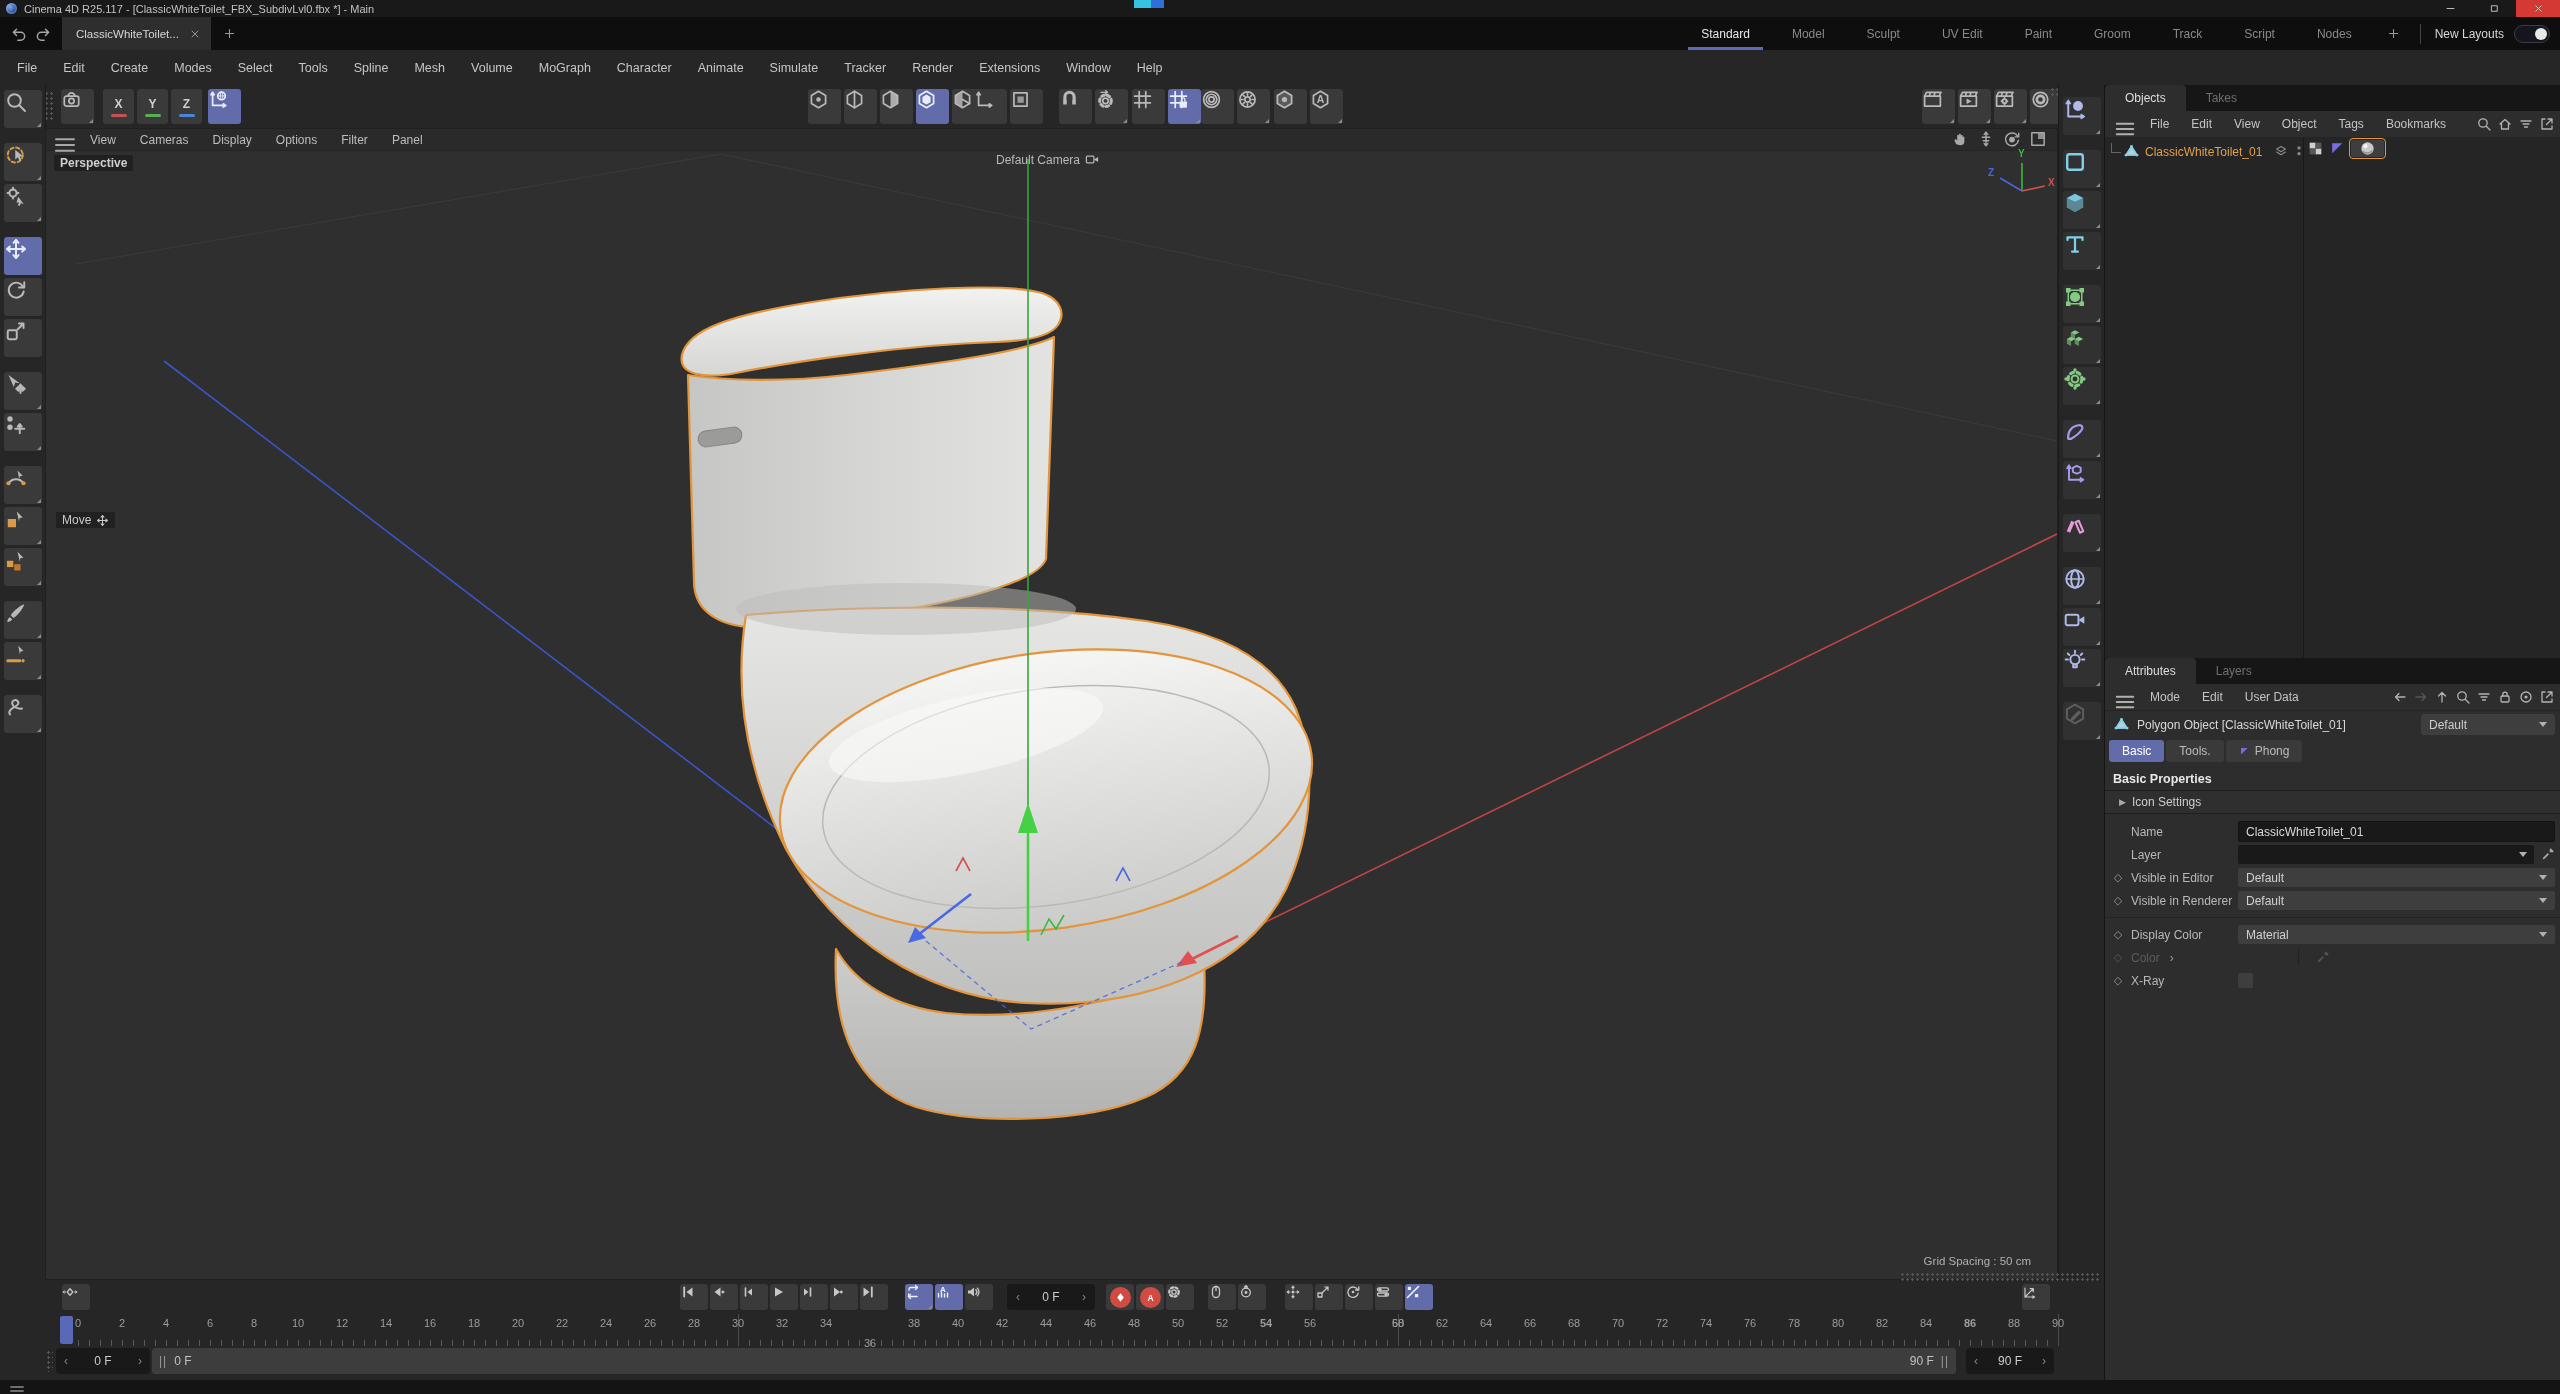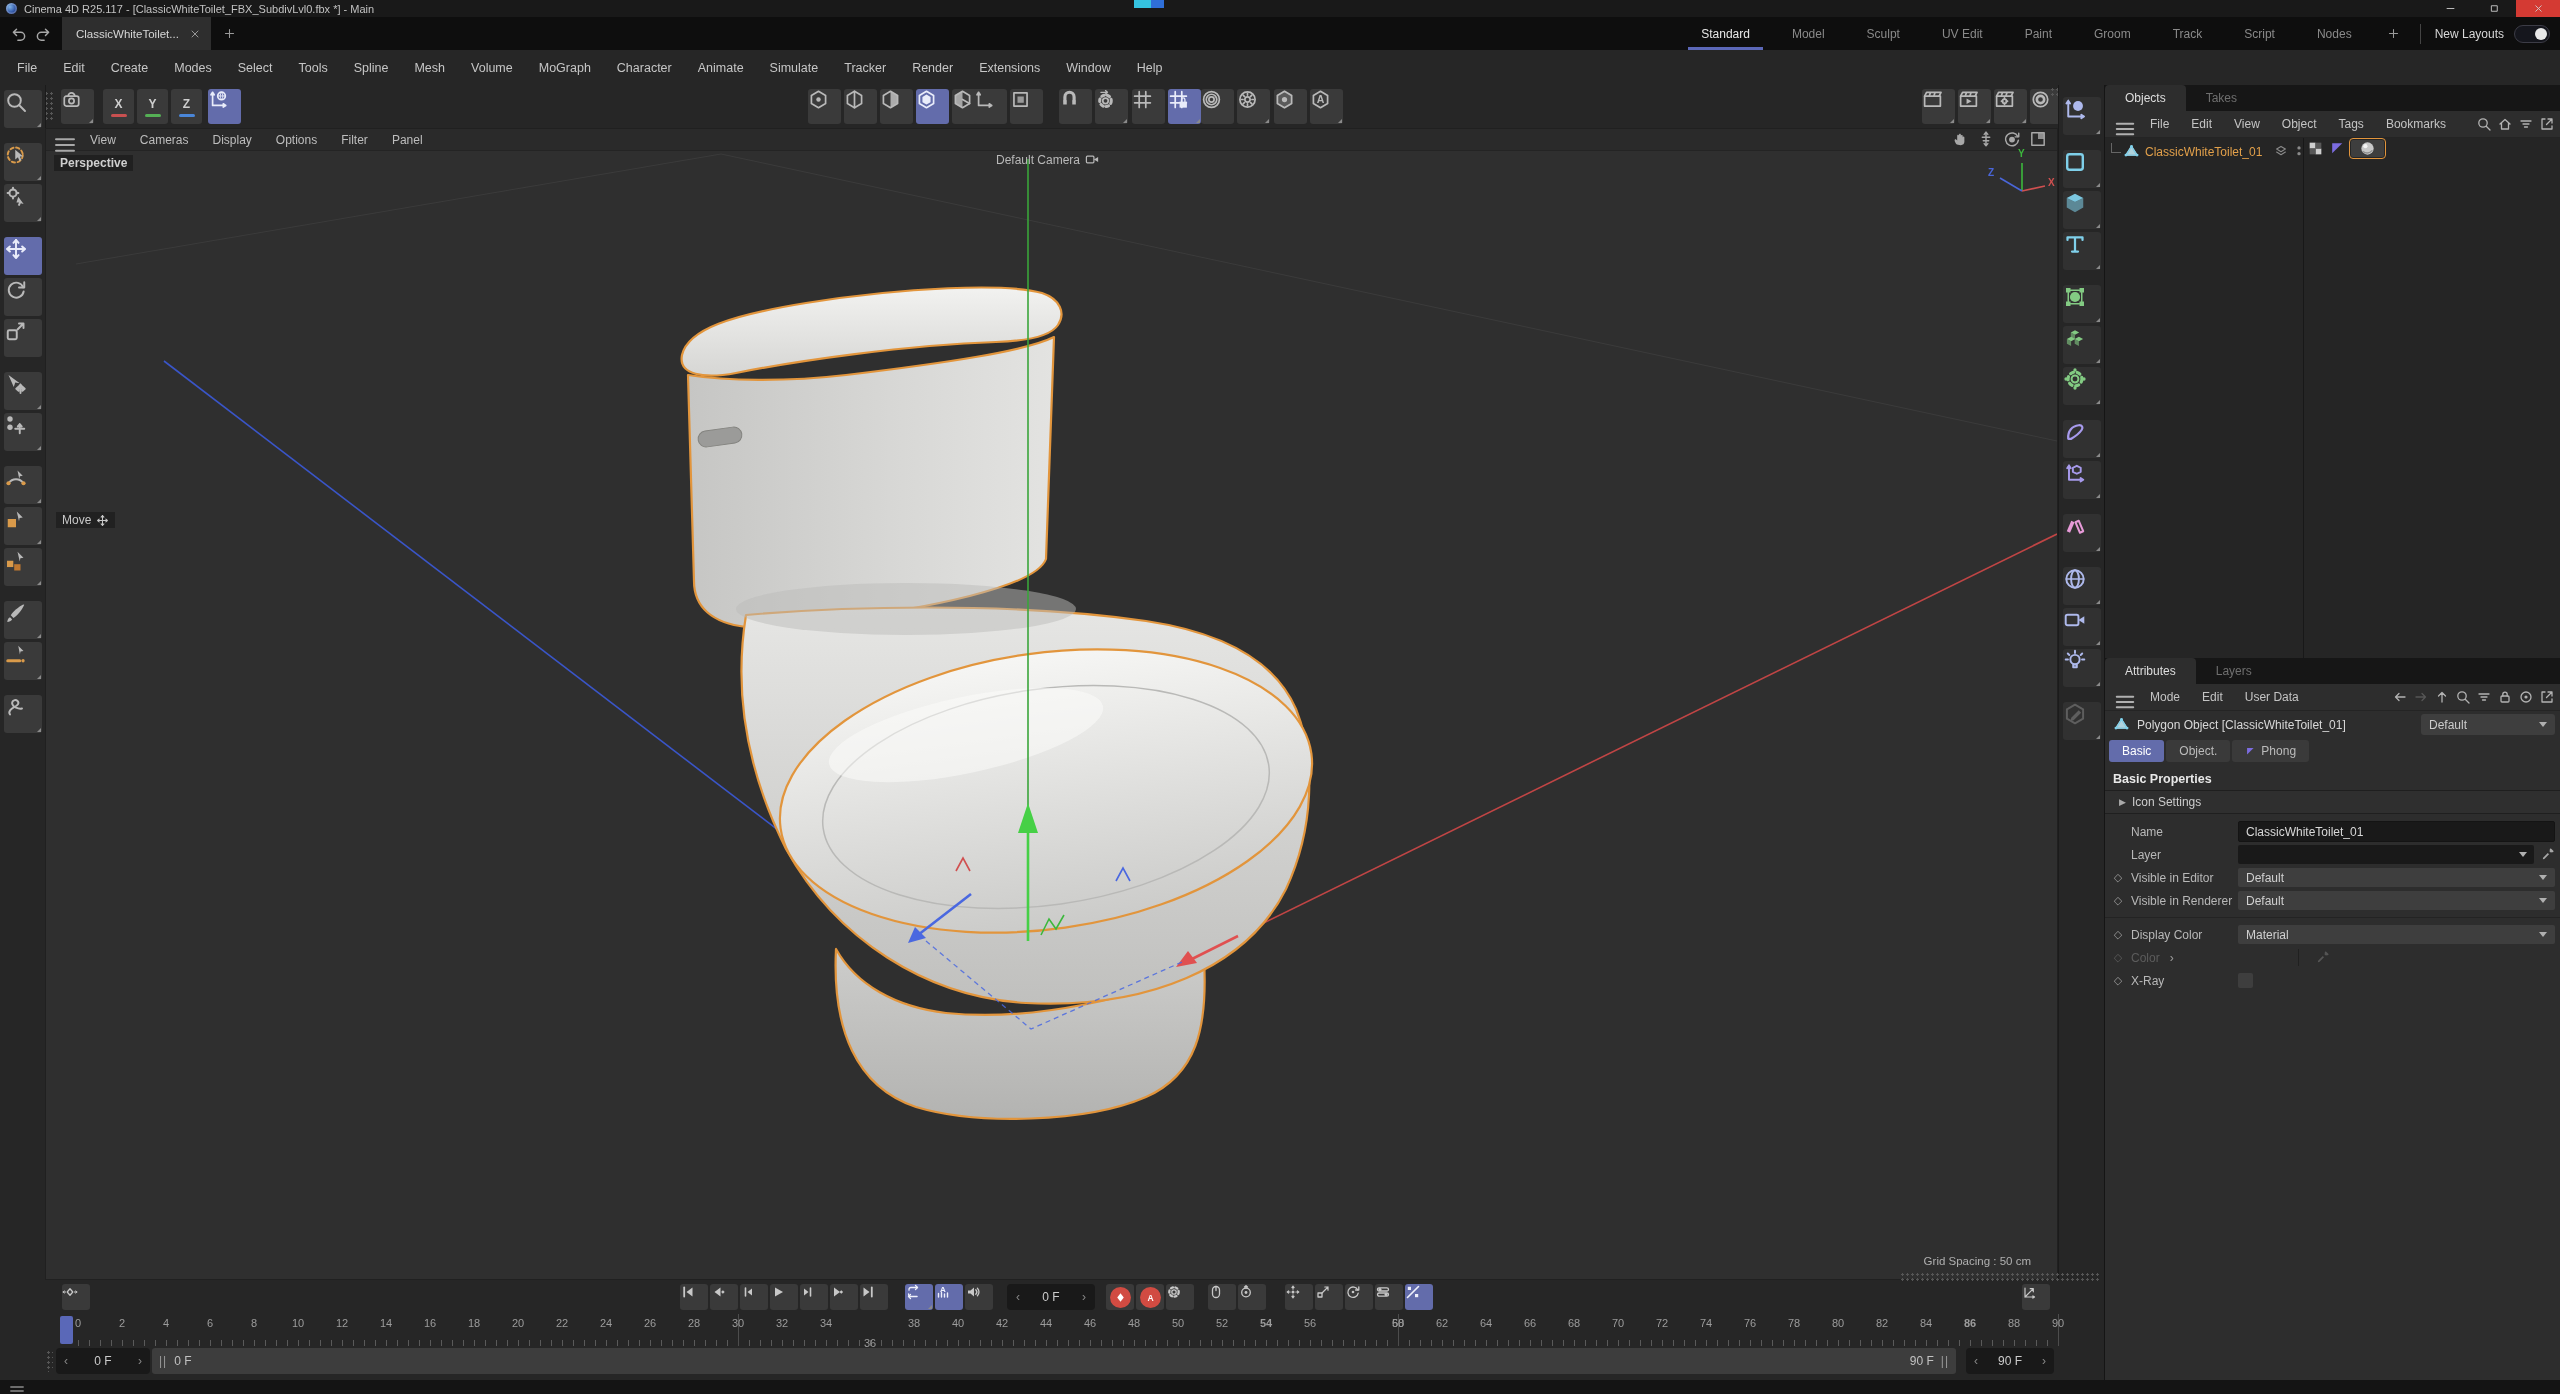--- a/index.html
+++ b/index.html
@@ -1038,21 +1038,21 @@
         <div class="preset">
           <span>Default</span>
           <span class="chev"></span>
         </div>
       </div>
       <div class="stabs" id="attr-section-tabs">
           <div class="stab active">
             <span>Basic</span>
           </div>
           <div class="stab">
-            <span>Object.</span>
+            <span>Tools.</span>
           </div>
           <div class="stab">
             <span class="ic">
               <svg viewBox="0 0 16 16" fill="none" stroke="currentColor" stroke-width="1.3" stroke-linecap="round" stroke-linejoin="round">
                 <path d="M3 3h9.5L3 12.5z" fill="#7c6ce0" stroke="none"></path>
               </svg>
             </span>
             <span>Phong</span>
           </div>
         </div>

